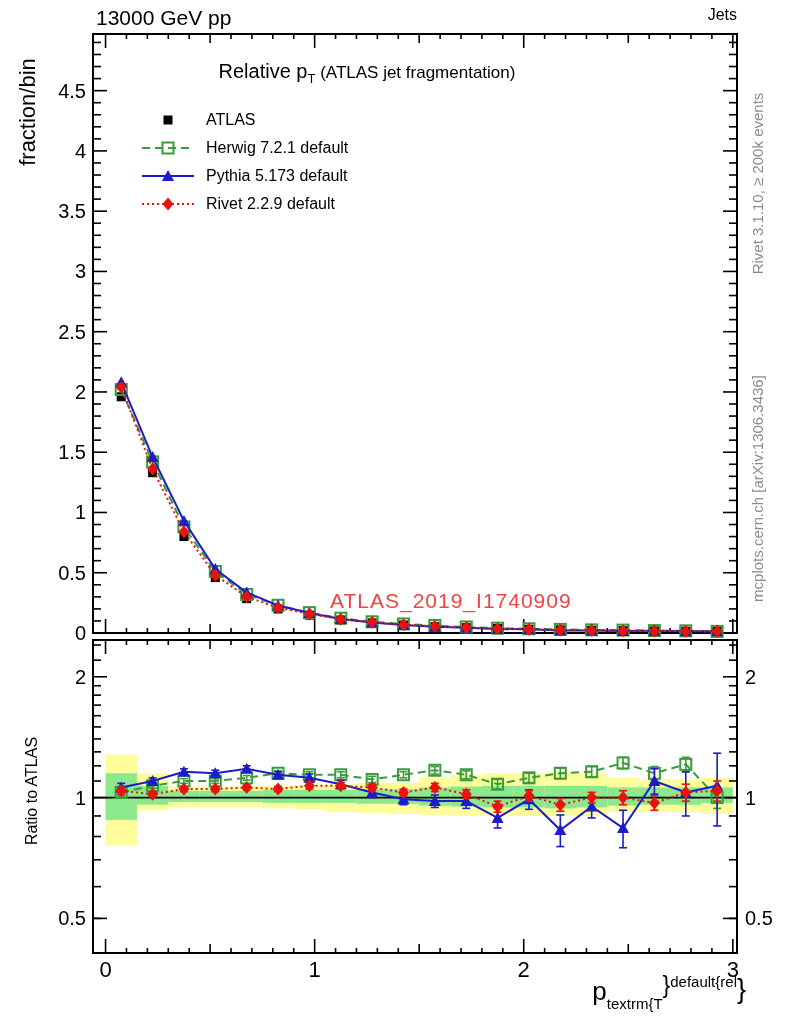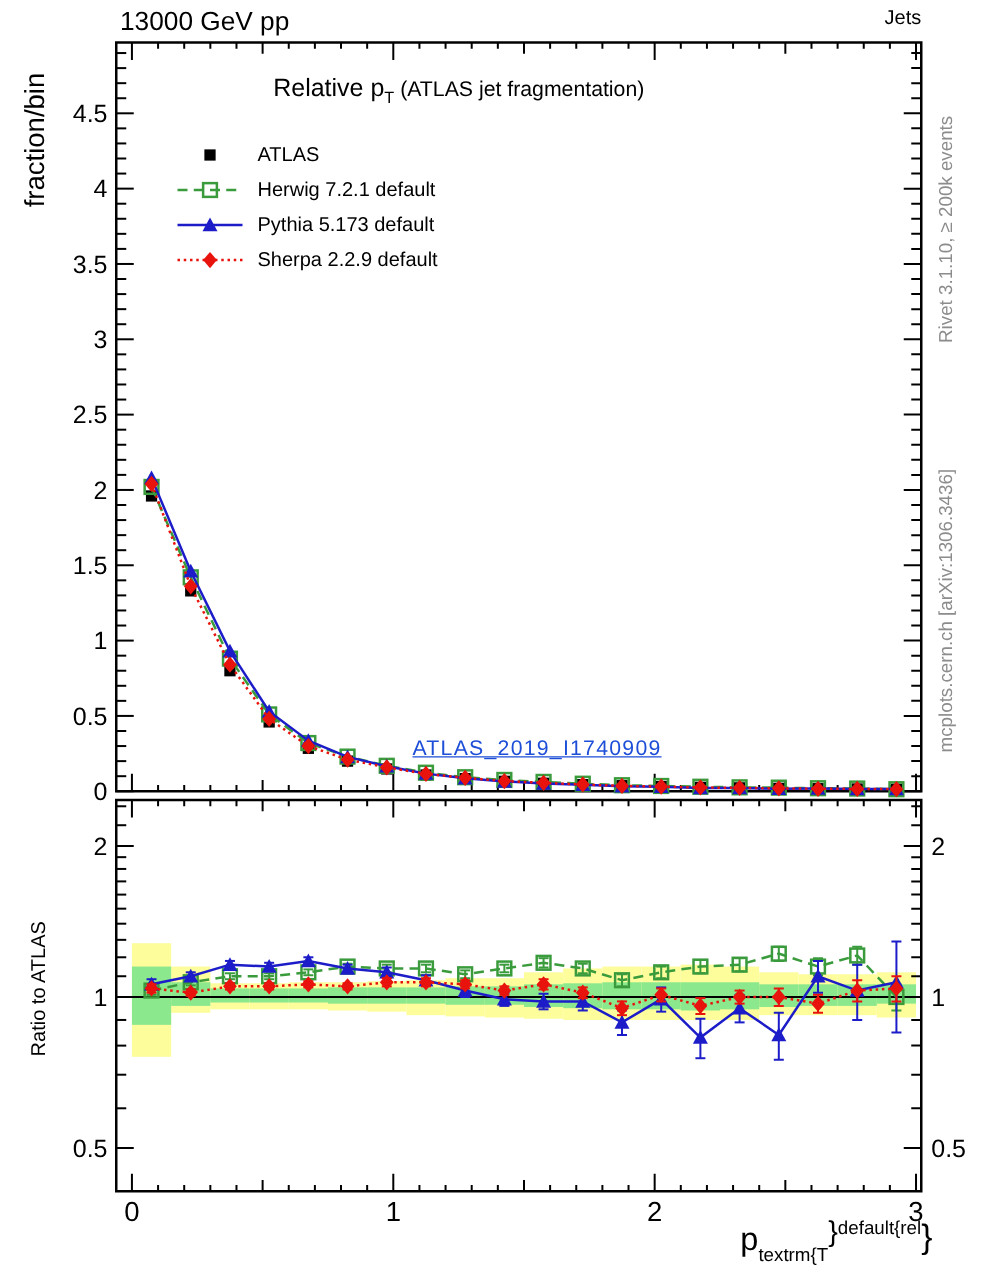--- a/index.html
+++ b/index.html
@@ -5,28 +5,28 @@
   html,body { margin:0; padding:0; background:#ffffff; }
   body { width:786px; height:1024px; position:relative; overflow:hidden;
          font-family:"Liberation Sans", sans-serif; color:#000; }
   .abs { position:absolute; }
   #header-left  { left:96px; top:6px; font-size:21px; }
   #header-right { right:49px; top:6px; font-size:16px; }
   #plot-title { left:93px; top:60px; width:548px; text-align:center; font-size:20px; }
   #plot-title .t-sub { font-size:13px; vertical-align:-5px; }
   #plot-title .t-rest { font-size:17px; }
   #legend { left:140px; top:106px; }
-  .legend-row { height:28px; display:flex; align-items:flex-end; }
+  .legend-row { height:28px; display:flex; align-items:center; }
   .legend-marker { width:56px; height:20px; display:inline-block; }
   .legend-label { font-size:16px; padding-left:10px; white-space:nowrap; }
   #ylabel-main { left:-72px; top:99px; width:200px; text-align:center;
                  transform:rotate(-90deg); font-size:22px; }
   #ylabel-ratio { left:-68px; top:782px; width:200px; text-align:center;
                   transform:rotate(-90deg); font-size:16px; }
-  #watermark { left:330px; top:589px; font-size:17px; letter-spacing:1px; color:#1d4ed8;text-decoration:underline; }
+  #watermark { left:330px; top:589px; font-size:21px; letter-spacing:1px; color:#ef4444; }
   .side-note { color:#8c8c8c; font-size:15px; text-align:center; white-space:nowrap; }
   #side-note-top { width:300px; left:607px; top:175px; transform:rotate(-90deg); }
   #side-note-bottom { width:320px; left:597px; top:480px; transform:rotate(-90deg); }
   #xaxis-label { right:40px; top:976px; font-size:26px; white-space:nowrap; }
   #xaxis-label .xl-sub  { font-size:15px; position:relative; top:9px;  }
   #xaxis-label .xl-br1  { font-size:23px; position:relative; top:-7px; }
   #xaxis-label .xl-sup  { font-size:15px; position:relative; top:-13px;}
   #xaxis-label .xl-br2  { font-size:27px; position:relative; top:-2px; }
   #chart-svg { left:0; top:0; }
 </style>
@@ -751,21 +751,21 @@
   </div>
   <div class="legend-row">
     <span class="legend-marker"><svg width="56" height="20">
           <g>
             <line x1="2" x2="54" y1="10" y2="10" stroke="#e8130c" stroke-width="2" stroke-dasharray="2,3"></line>
             <g>
               <path d="M 28 3.5 L 33.5 10 L 28 16.5 L 22.5 10 Z" fill="#e8130c"></path>
             </g>
           </g>
         </svg></span>
-    <span class="legend-label">Sherpa 2.2.9 default</span>
+    <span class="legend-label">Rivet 2.2.9 default</span>
   </div>
 </div>
 
 <div id="ylabel-main" class="abs">fraction/bin</div>
 <div id="ylabel-ratio" class="abs">Ratio to ATLAS</div>
 <div id="watermark" class="abs">ATLAS_2019_I1740909</div>
 <div id="side-note-top" class="abs side-note">Rivet 3.1.10, ≥ 200k events</div>
 <div id="side-note-bottom" class="abs side-note">mcplots.cern.ch [arXiv:1306.3436]</div>
 
 <div id="xaxis-label" class="abs"><span>p</span><span class="xl-sub">textrm{T</span><span class="xl-br1">}</span><span class="xl-sup">default{rel</span><span class="xl-br2">}</span></div>

